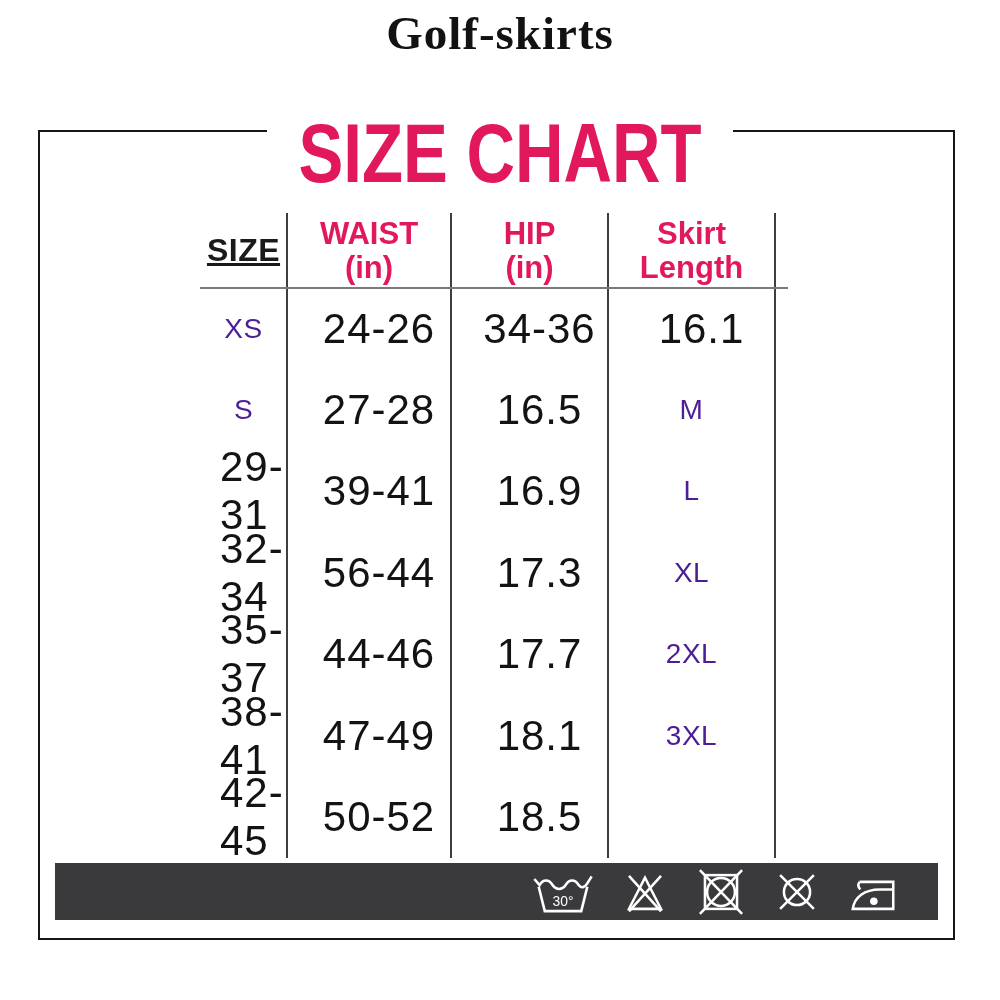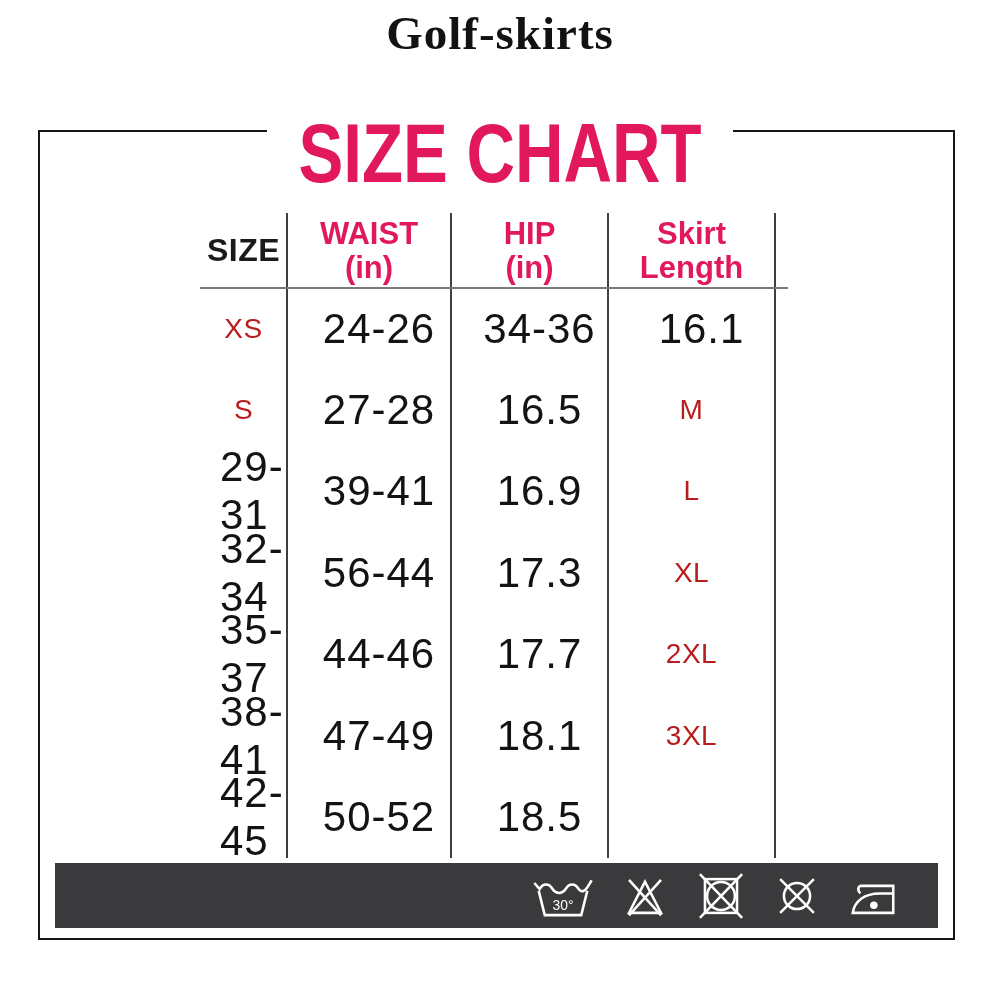--- a/index.html
+++ b/index.html
@@ -24,28 +24,28 @@
   }
   .title-text{
     font-size:84px;font-weight:700;color:var(--accent);line-height:1;
     white-space:nowrap;display:inline-block;transform:scaleX(0.80);
     letter-spacing:0;
   }
   .size-table{position:absolute;left:200px;top:213px;width:588px;z-index:1;}
   .grid{display:grid;grid-template-columns:87px 164px 157px 167px;grid-template-rows:75px repeat(7,81.4px);}
   .cell{display:flex;align-items:center;justify-content:center;}
   .hcell{flex-direction:column;line-height:1.07;font-size:31px;font-weight:700;color:var(--accent);}
-  .hcell.size-h{color:#1a1a1a;font-size:32px;letter-spacing:0.5px;}
+  .hcell.size-h{color:#1a1a1a;font-size:32px;letter-spacing:0.5px;text-decoration:underline;}
   .val{font-size:42px;color:#131313;letter-spacing:1px;padding-left:20px;}
-  .slabel{font-size:28px;color:#b91c1c;letter-spacing:0.5px;}
+  .slabel{font-size:28px;color:#4c1d95;letter-spacing:0.5px;}
   .vline{position:absolute;top:0;width:2px;height:645px;background:#3e3e3e;}
   .vl1{left:86px;} .vl2{left:250px;} .vl3{left:407px;} .vl4{left:574px;}
   .hline{position:absolute;top:74px;left:0;width:588px;height:2px;background:#7a7a7a;}
   .care-bar{
-    position:absolute;left:55px;top:863px;width:883px;height:65px;
+    position:absolute;left:55px;top:863px;width:883px;height:57px;
     background:var(--bar);z-index:1;box-sizing:border-box;
     display:flex;align-items:center;justify-content:flex-end;
     gap:22px;padding-right:38px;
   }
   .care-bar svg{display:block;stroke:#fff;fill:none;stroke-width:3;}
   .care-bar svg text{font-family:"Liberation Sans",sans-serif;}
 </style>
 </head>
 <body>
 

